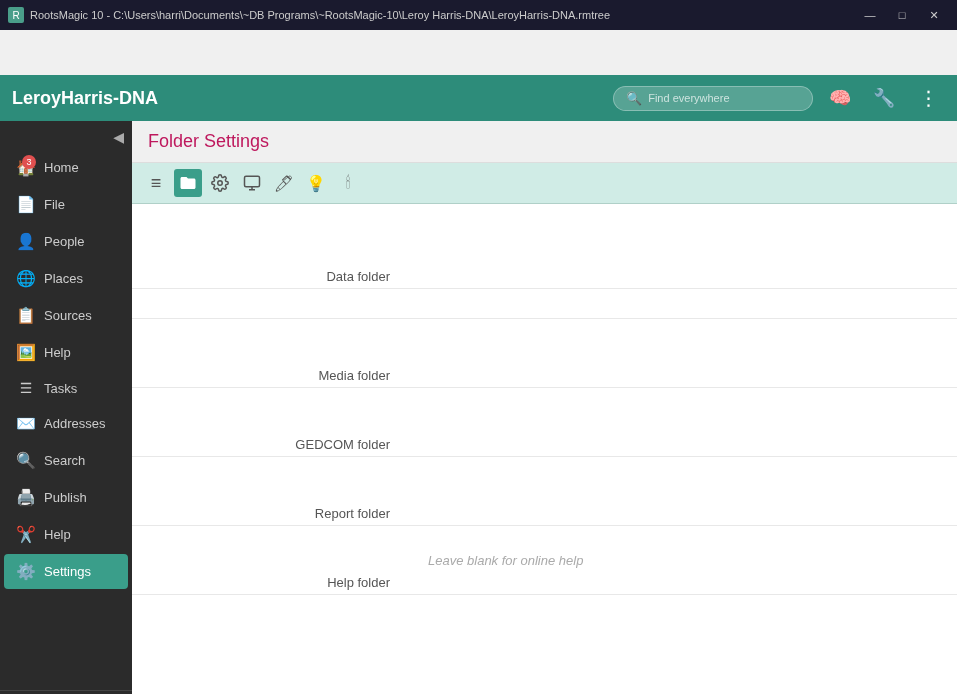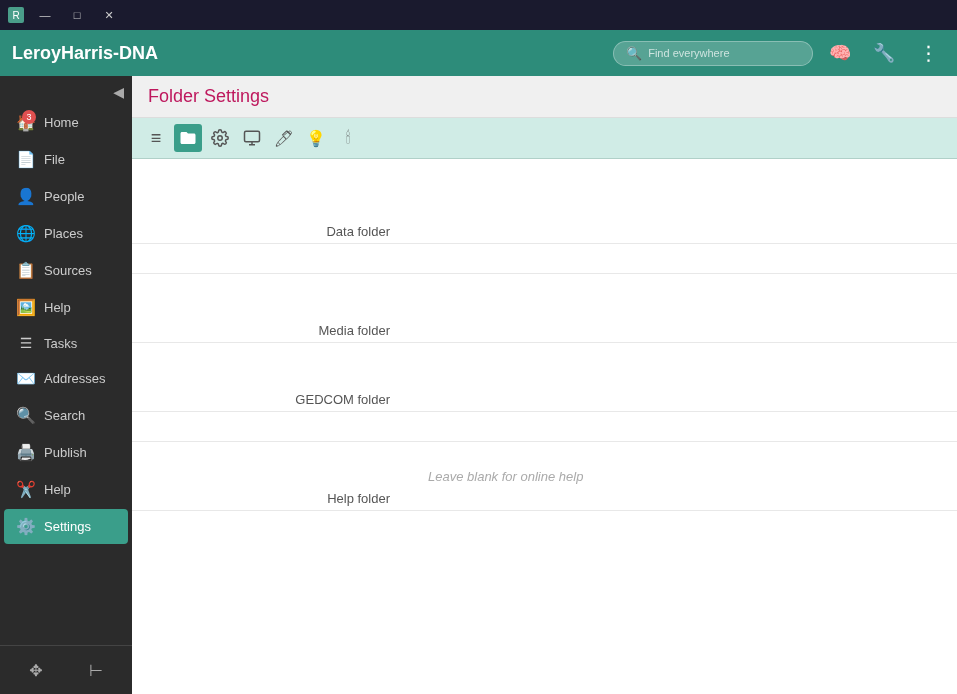--- a/index.html
+++ b/index.html
@@ -57,20 +57,21 @@
     }
 
     
     .app-header {
       background: #2d8c7a;
       height: 46px;
       display: flex;
       align-items: center;
       padding: 0 12px;
       gap: 12px;
+      margin-top: 45px;
     }
     .app-title {
       color: white;
       font-size: 18px;
       font-weight: 600;
       flex: 1;
     }
     .search-bar {
       background: rgba(255,255,255,0.2);
       border: 1px solid rgba(255,255,255,0.3);
@@ -257,20 +258,21 @@
       background: transparent;
       margin-left: 20px;
     }
     .folder-input::placeholder { color: #aaa; font-style: italic; }
   </style>
 </head>
 <body>
 
 <div class="title-bar">
   <div class="app-icon">R</div>
+  <span class="title-text">RootsMagic 10 - C:\Users\harri\Documents\~DB Programs\~RootsMagic-10\Leroy Harris-DNA\LeroyHarris-DNA.rmtree</span>
   <div class="window-controls">
     <div class="window-btn">—</div>
     <div class="window-btn">□</div>
     <div class="window-btn close">✕</div>
   </div>
 </div>
 
 <div class="app-header">
   <span class="app-title">LeroyHarris-DNA</span>
   <div class="search-bar">
@@ -412,20 +414,21 @@
         <div class="folder-label">Media folder</div>
         <input class="folder-input" type="text" style="">
       </div>
 
       <div class="folder-row">
         <div class="folder-label">GEDCOM folder</div>
         <input class="folder-input" type="text" style="">
       </div>
 
       <div class="folder-row">
+        <div class="folder-label">Report folder</div>
         <input class="folder-input" type="text" style="">
       </div>
 
       <div class="folder-row">
         <div class="folder-label">Help folder</div>
         <input class="folder-input" type="text" placeholder="Leave blank for online help" style="">
       </div>
 
     </div>
 

